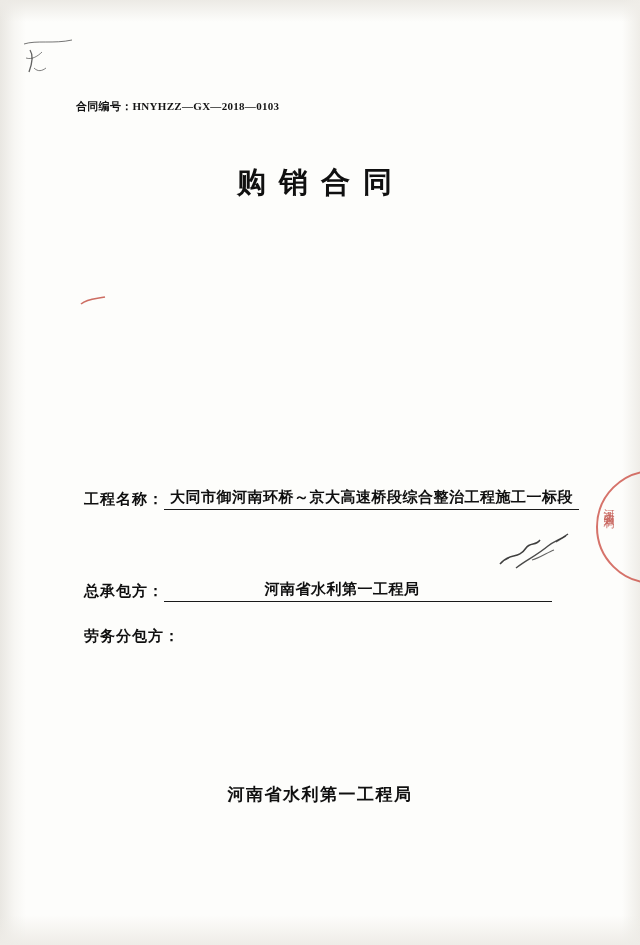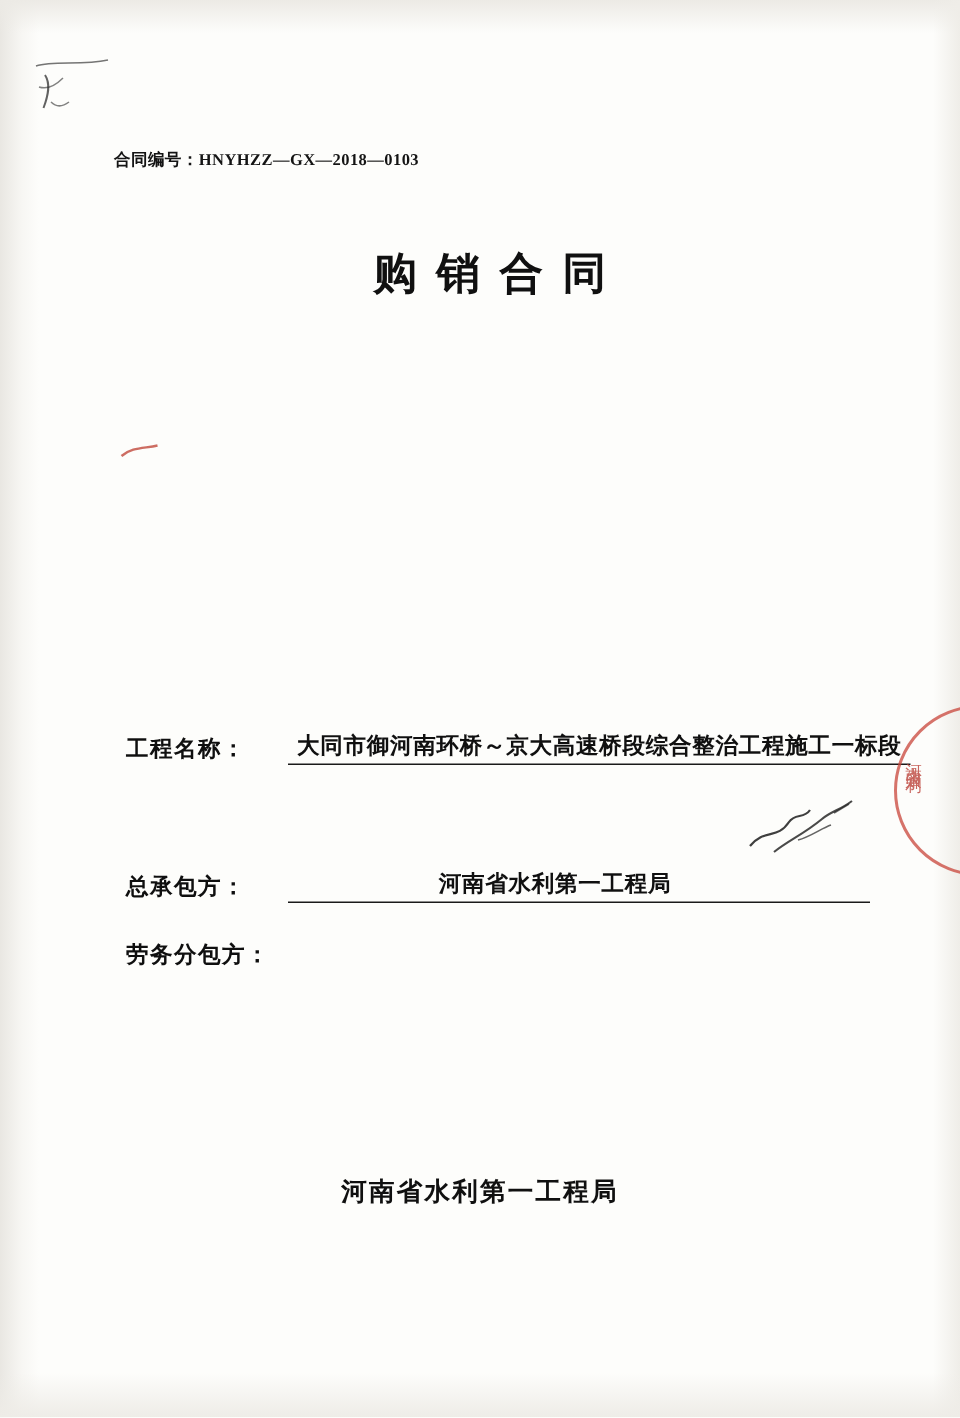--- a/index.html
+++ b/index.html
@@ -54,21 +54,21 @@
     font-family: "Liberation Serif", serif;
     font-size: 11px;
     font-weight: 700;
     letter-spacing: 0.3px;
     color: #141414;
     white-space: nowrap;
   }
 
   .doc-title {
     position: absolute;
-    left: 12px;
+    left: 0;
     top: 163px;
     width: 629px;
     text-align: center;
     font-family: Liberation Mono, monospace;
     font-size: 29px;
     font-weight: 700;
     letter-spacing: 13px;
     text-indent: 13px;
     color: #101010;
   }
@@ -89,21 +89,20 @@
   }
   .field-value {
     font-family: "DejaVu Sans", sans-serif;
     font-size: 15px;
     font-weight: 700;
     color: #101010;
     letter-spacing: 0.5px;
     border-bottom: 1.4px solid #1a1a1a;
     padding: 0 6px 2px 6px;
     text-align: center;
-    margin-left: 28px;
   }
 
   #row-project { top: 488px; }
   #row-project .field-value { min-width: 400px; }
 
   #row-contractor { top: 580px; }
   #row-contractor .field-value { min-width: 300px; padding-left: 28px; padding-right: 60px; }
 
   #row-subcontractor { top: 627px; gap: 26px; }
   #row-subcontractor .field-value { min-width: 280px; padding-left: 22px; padding-right: 62px; }

